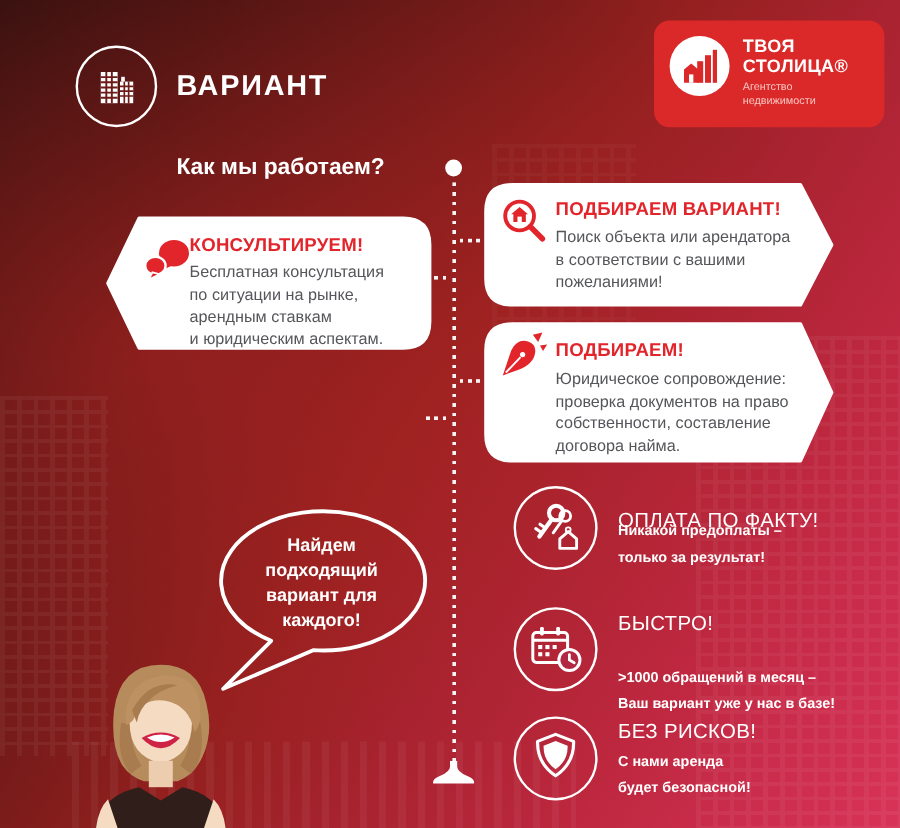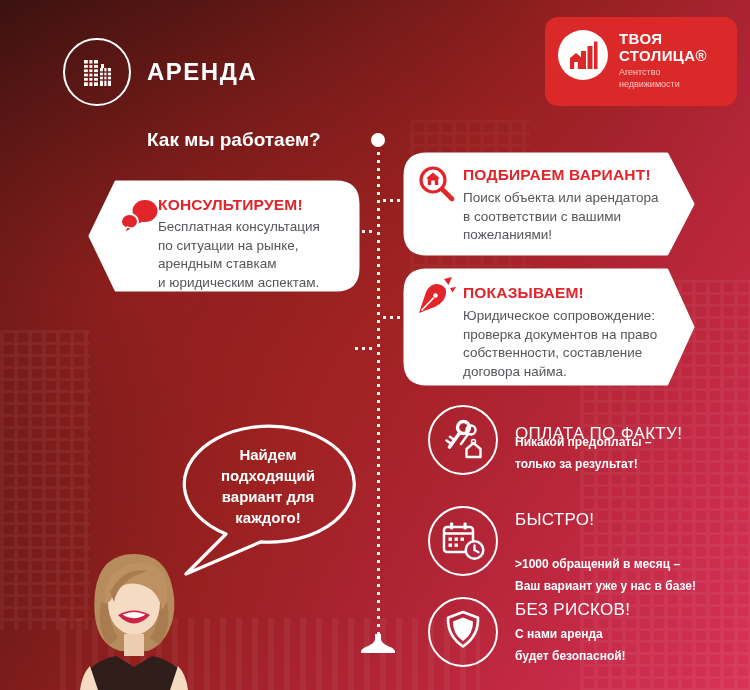--- a/index.html
+++ b/index.html
@@ -80,21 +80,21 @@
       <g stroke="#6e1b18" stroke-width="1.4">
         <line x1="26.6" y1="16" x2="26.6" y2="34"></line>
           <line x1="30.2" y1="16" x2="30.2" y2="34"></line>
         <line x1="23" y1="20" x2="34" y2="20"></line>
           <line x1="23" y1="24" x2="34" y2="24"></line>
         <line x1="23" y1="28" x2="34" y2="28"></line>
       </g>
       <rect x="24" y="12" width="3" height="4" fill="#fff"></rect>
     </svg>
   </div>
-  <div class="hdr-title">АРЕНДА</div>
+  <div class="hdr-title">ВАРИАНТ</div>
 
   <div class="logo">
     <div class="logo-circle">
       <svg width="34" height="34" viewBox="0 0 34 34">
         <path d="M4 20 L10 15 L16 20 V31 H4 Z" fill="#da2928"></path>
         <rect x="8.2" y="24" width="3.6" height="7" fill="#fff"></rect>
         <rect x="15" y="13" width="5" height="18" fill="#da2928"></rect>
         <rect x="21.5" y="8" width="5" height="23" fill="#da2928"></rect>
         <rect x="28" y="3.5" width="3.5" height="27.5" fill="#da2928"></rect>
       </svg>
@@ -155,21 +155,21 @@
     <svg class="shape" width="292" height="118" viewBox="0 0 292 118">
       <path d="M264 2 L24 2 Q2 2 2 24 L2 94 Q2 116 24 116 L264 116 L290 59 Z" fill="#fff" stroke="#fff" stroke-width="3" stroke-linejoin="round"></path>
     </svg>
     <svg class="card-icon" style="left:12px; top:8px;" width="42" height="42" viewBox="0 0 42 42">
       <path d="M4 37 L11 16 Q16 6 25 8.5 Q33 11 30.5 20 Q28 29 13 33.5 Z" fill="#e2242b"></path>
       <circle cx="20.5" cy="19.5" r="2.2" fill="#fff"></circle>
       <line x1="18.8" y1="21.6" x2="6.5" y2="34.5" stroke="#fff" stroke-width="1.6"></line>
       <path d="M29 3 L37 1 L33.5 9 Z" fill="#e2242b"></path>
       <path d="M35 12 L41 11 L37.5 16.5 Z" fill="#e2242b"></path>
     </svg>
-    <div class="card-title" style="left:60px; top:16px;">ПОКАЗЫВАЕМ!</div>
+    <div class="card-title" style="left:60px; top:16px;">ПОДБИРАЕМ!</div>
     <div class="card-text" style="left:60px; top:39px;">Юридическое сопровождение:
 проверка документов на право
 собственности, составление
 договора найма.</div>
   </div>
 
   <div class="ben-circle" style="left:428px; top:405px;">
     <svg width="46" height="46" viewBox="0 0 46 46">
       <circle cx="31" cy="13" r="4.5" fill="none" stroke="#fff" stroke-width="2.4"></circle>
       <line x1="28.5" y1="16.5" x2="21" y2="27" stroke="#fff" stroke-width="2.4" stroke-linecap="round"></line>

